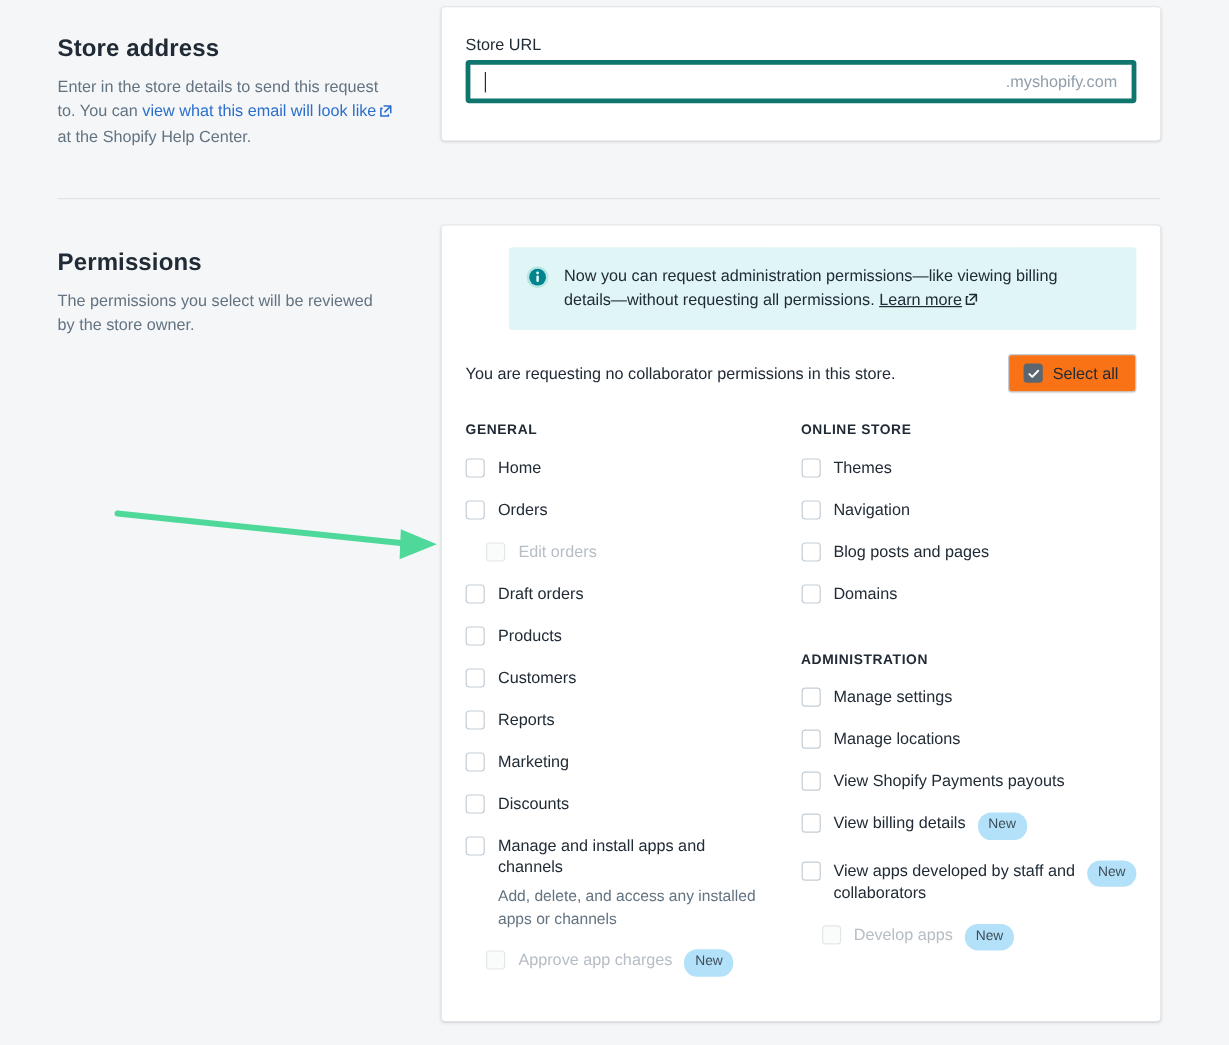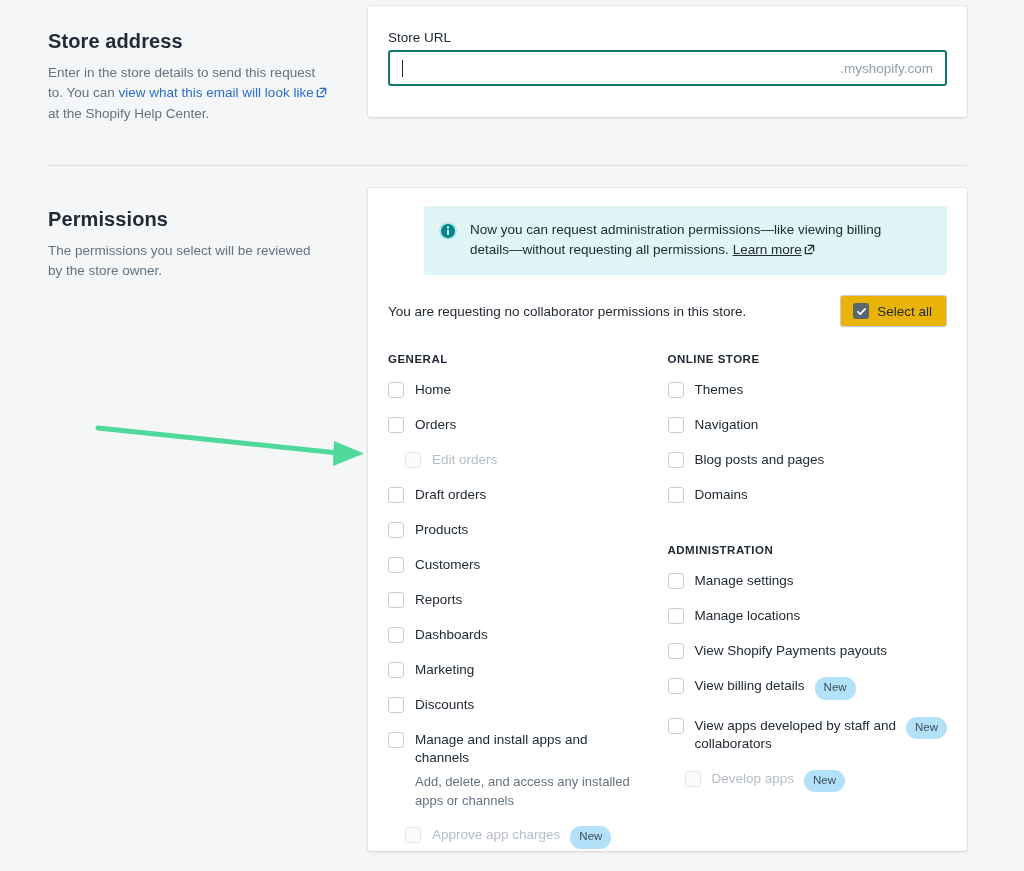--- a/index.html
+++ b/index.html
@@ -63,21 +63,21 @@
 
   
   .field-label {
     font-size: 13.5px;
     color: #212b36;
     margin-bottom: 5px;
   }
   .input-wrap {
     position: relative;
     height: 36px;
-    border: 2px solid #0f766e;
+    border: 4px solid #0f766e;
     border-radius: 3px;
     background: #fff;
     display: flex;
     align-items: center;
     box-sizing: border-box;
     padding: 0 12px;
   }
   .caret {
     width: 1px;
     height: 17px;
@@ -133,21 +133,21 @@
     justify-content: space-between;
   }
   .req-text {
     font-size: 13.5px;
     color: #212b36;
   }
   .select-all-btn {
     display: inline-flex;
     align-items: center;
     gap: 8px;
-    background: #eab308;
+    background: #f97316;
     border: 1px solid #c4cdd5;
     border-radius: 3px;
     padding: 7px 14px 7px 12px;
     font-size: 13.5px;
     color: #212b36;
     cursor: pointer;
     box-shadow: 0 1px 0 rgba(22,29,37,0.05);
   }
   .cb-dark {
     width: 16px; height: 16px;
@@ -327,24 +327,20 @@
           <div class="perm-item">
             <span class="cb"></span>
             <span class="perm-label">Customers</span>
           </div>
           <div class="perm-item">
             <span class="cb"></span>
             <span class="perm-label">Reports</span>
           </div>
           <div class="perm-item">
             <span class="cb"></span>
-            <span class="perm-label">Dashboards</span>
-          </div>
-          <div class="perm-item">
-            <span class="cb"></span>
             <span class="perm-label">Marketing</span>
           </div>
           <div class="perm-item">
             <span class="cb"></span>
             <span class="perm-label">Discounts</span>
           </div>
           <div class="perm-item tight">
             <span class="cb"></span>
             <span class="perm-label">Manage and install apps and channels</span>
           </div>

